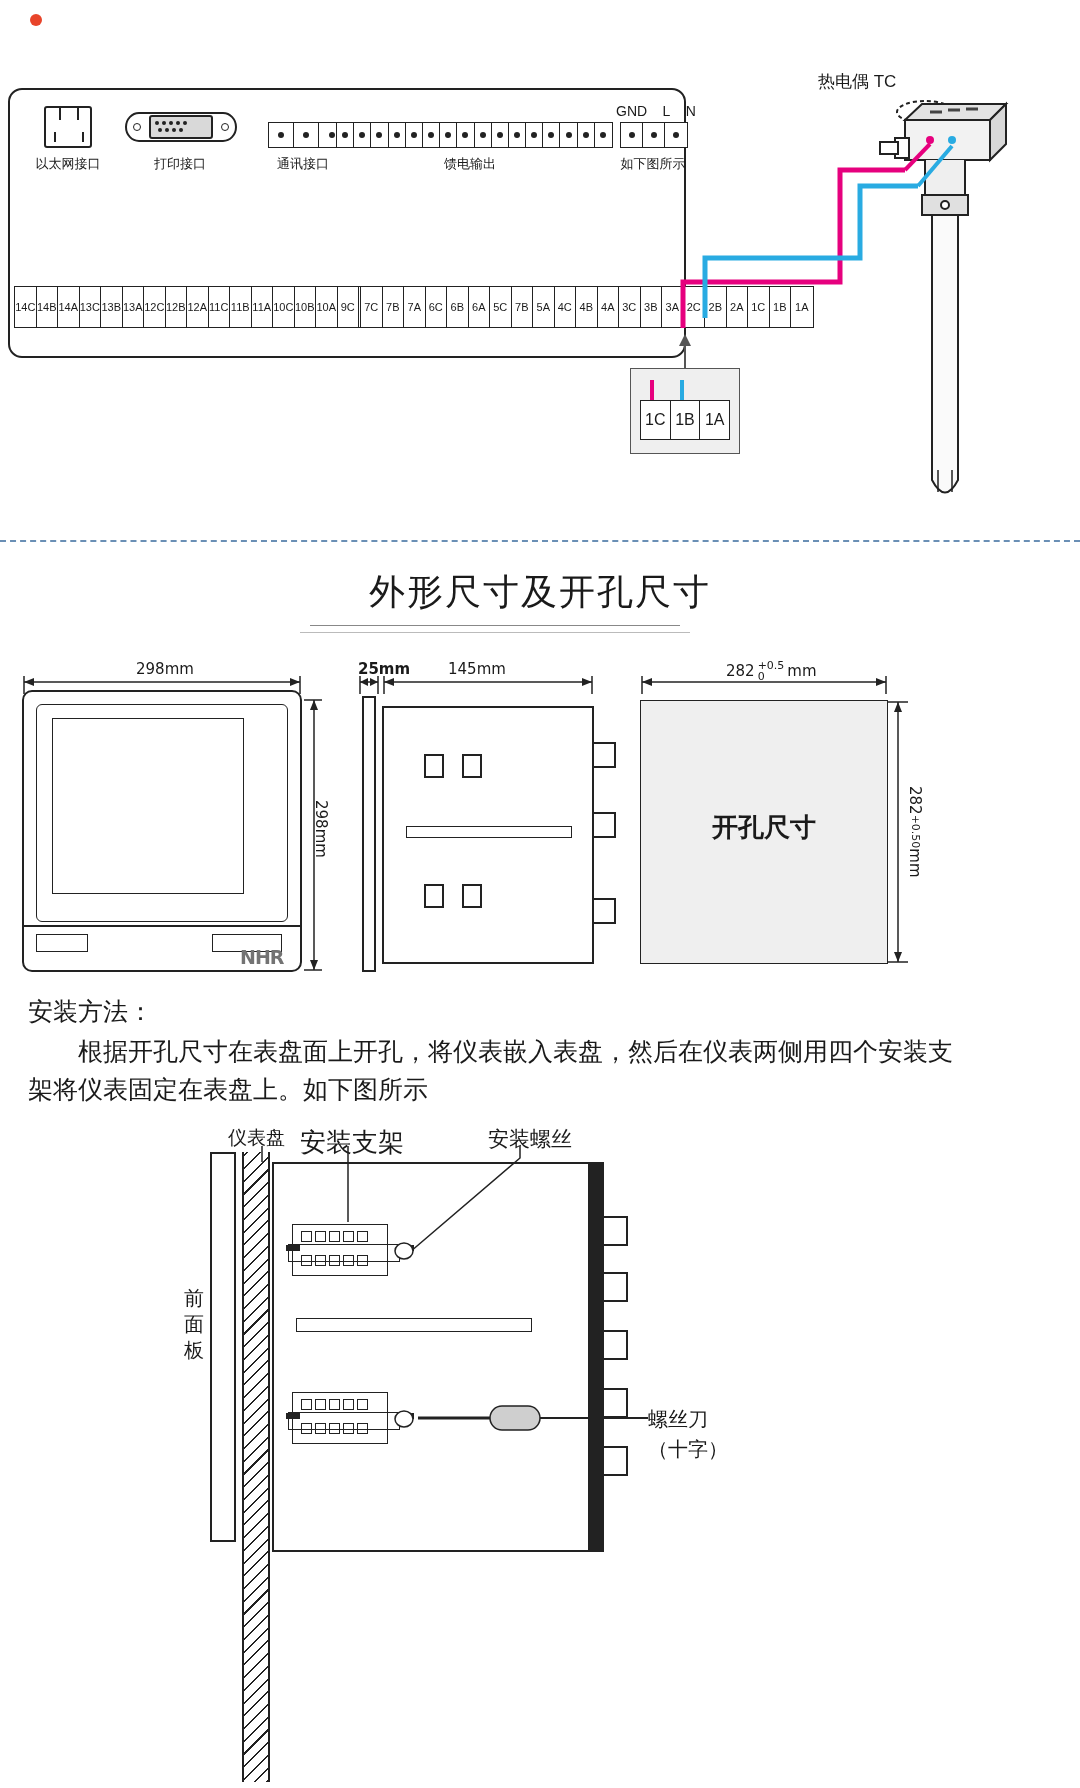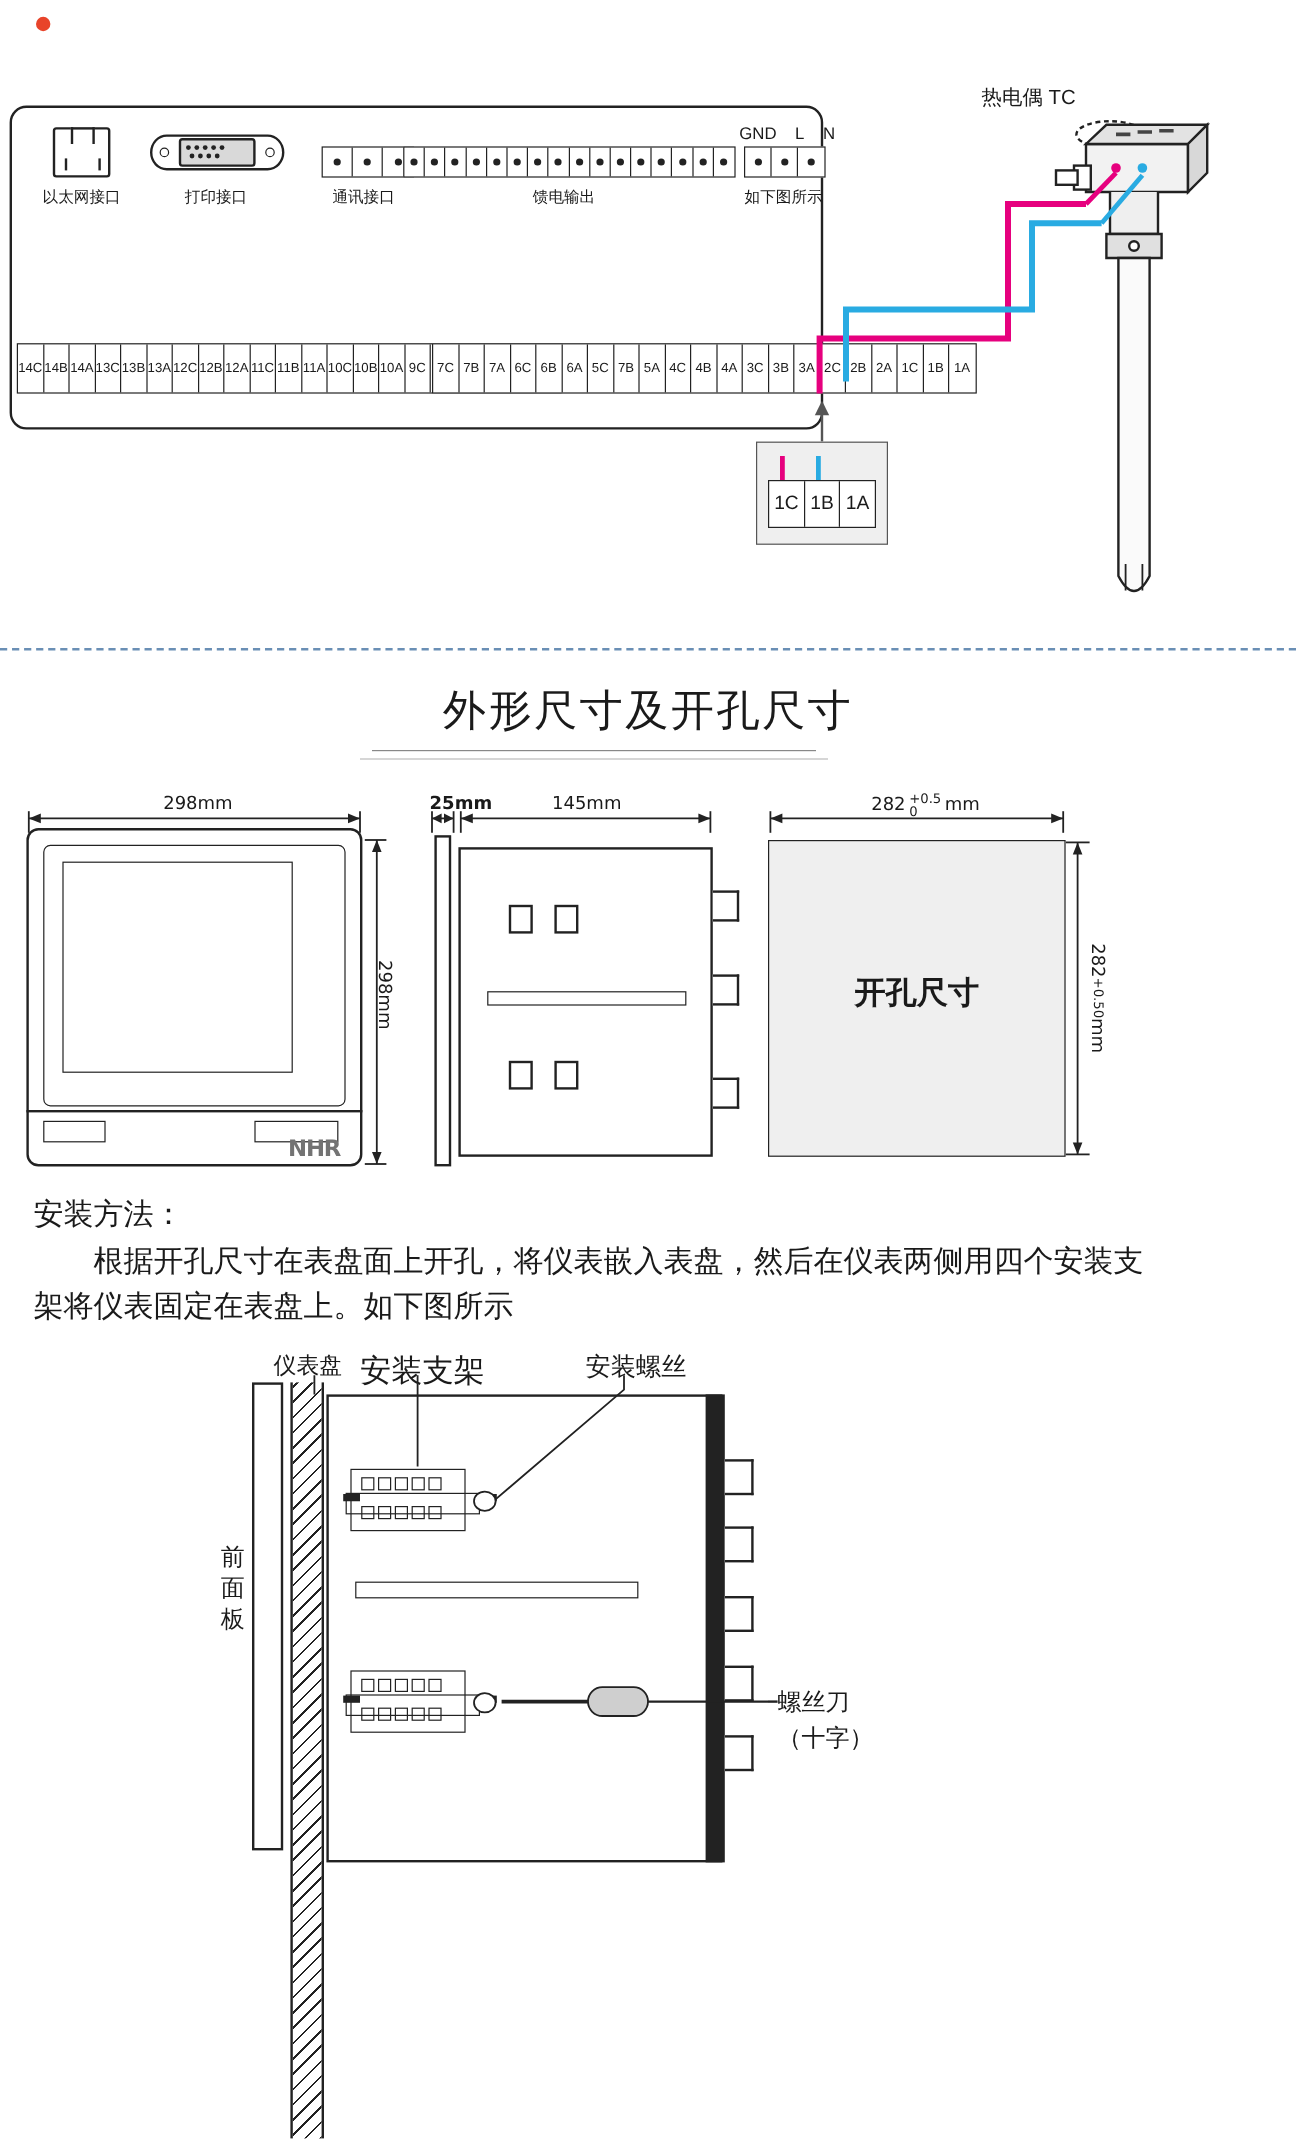--- a/index.html
+++ b/index.html
@@ -373,21 +373,21 @@
     <path d="M898,52 l-4,10 l8,0 z" fill="#222" stroke="none"></path>
     <path d="M898,312 l-4,-10 l8,0 z" fill="#222" stroke="none"></path>
     <path d="M888,52 L908,52"></path>
       <path d="M888,312 L908,312"></path>
   </g>
 </svg>
 
 <div class="dimtxt" style="left:136px;top:660px;">298mm</div>
 <div class="dimtxt" style="left:312px;top:800px;writing-mode:vertical-rl;">298mm</div>
 <div class="dimtxt" style="left:358px;top:660px;font-weight:bold;">25mm</div>
-<div class="dimtxt" style="left:460px;top:660px;">145mm</div>
+<div class="dimtxt" style="left:448px;top:660px;">145mm</div>
 
 <div class="dimtxt" style="left:726px;top:660px;">
   <span>282</span><span style="display:inline-block;vertical-align:middle;font-size:11px;line-height:11px;margin:0 3px;"><span style="display:block">+0.5</span><span style="display:block">0</span></span><span>mm</span>
 </div>
 
 <div class="dimtxt" style="left:906px;top:786px;writing-mode:vertical-rl;text-orientation:mixed;">
   <span>282</span><span style="font-size:11px;">+0.5</span><span style="font-size:11px;">0</span><span>mm</span>
 </div>
 
 <div class="abs" id="side-face"></div>

